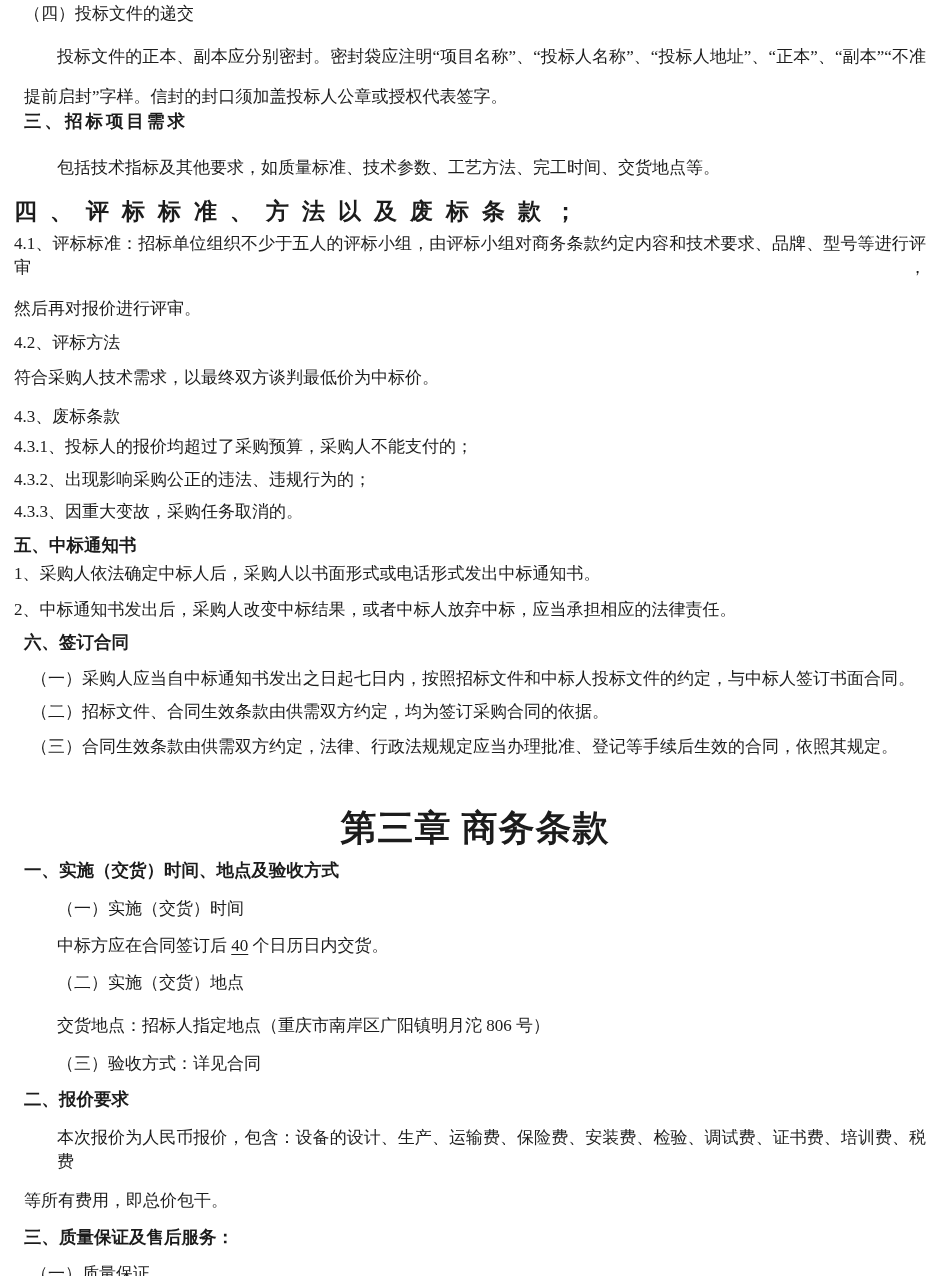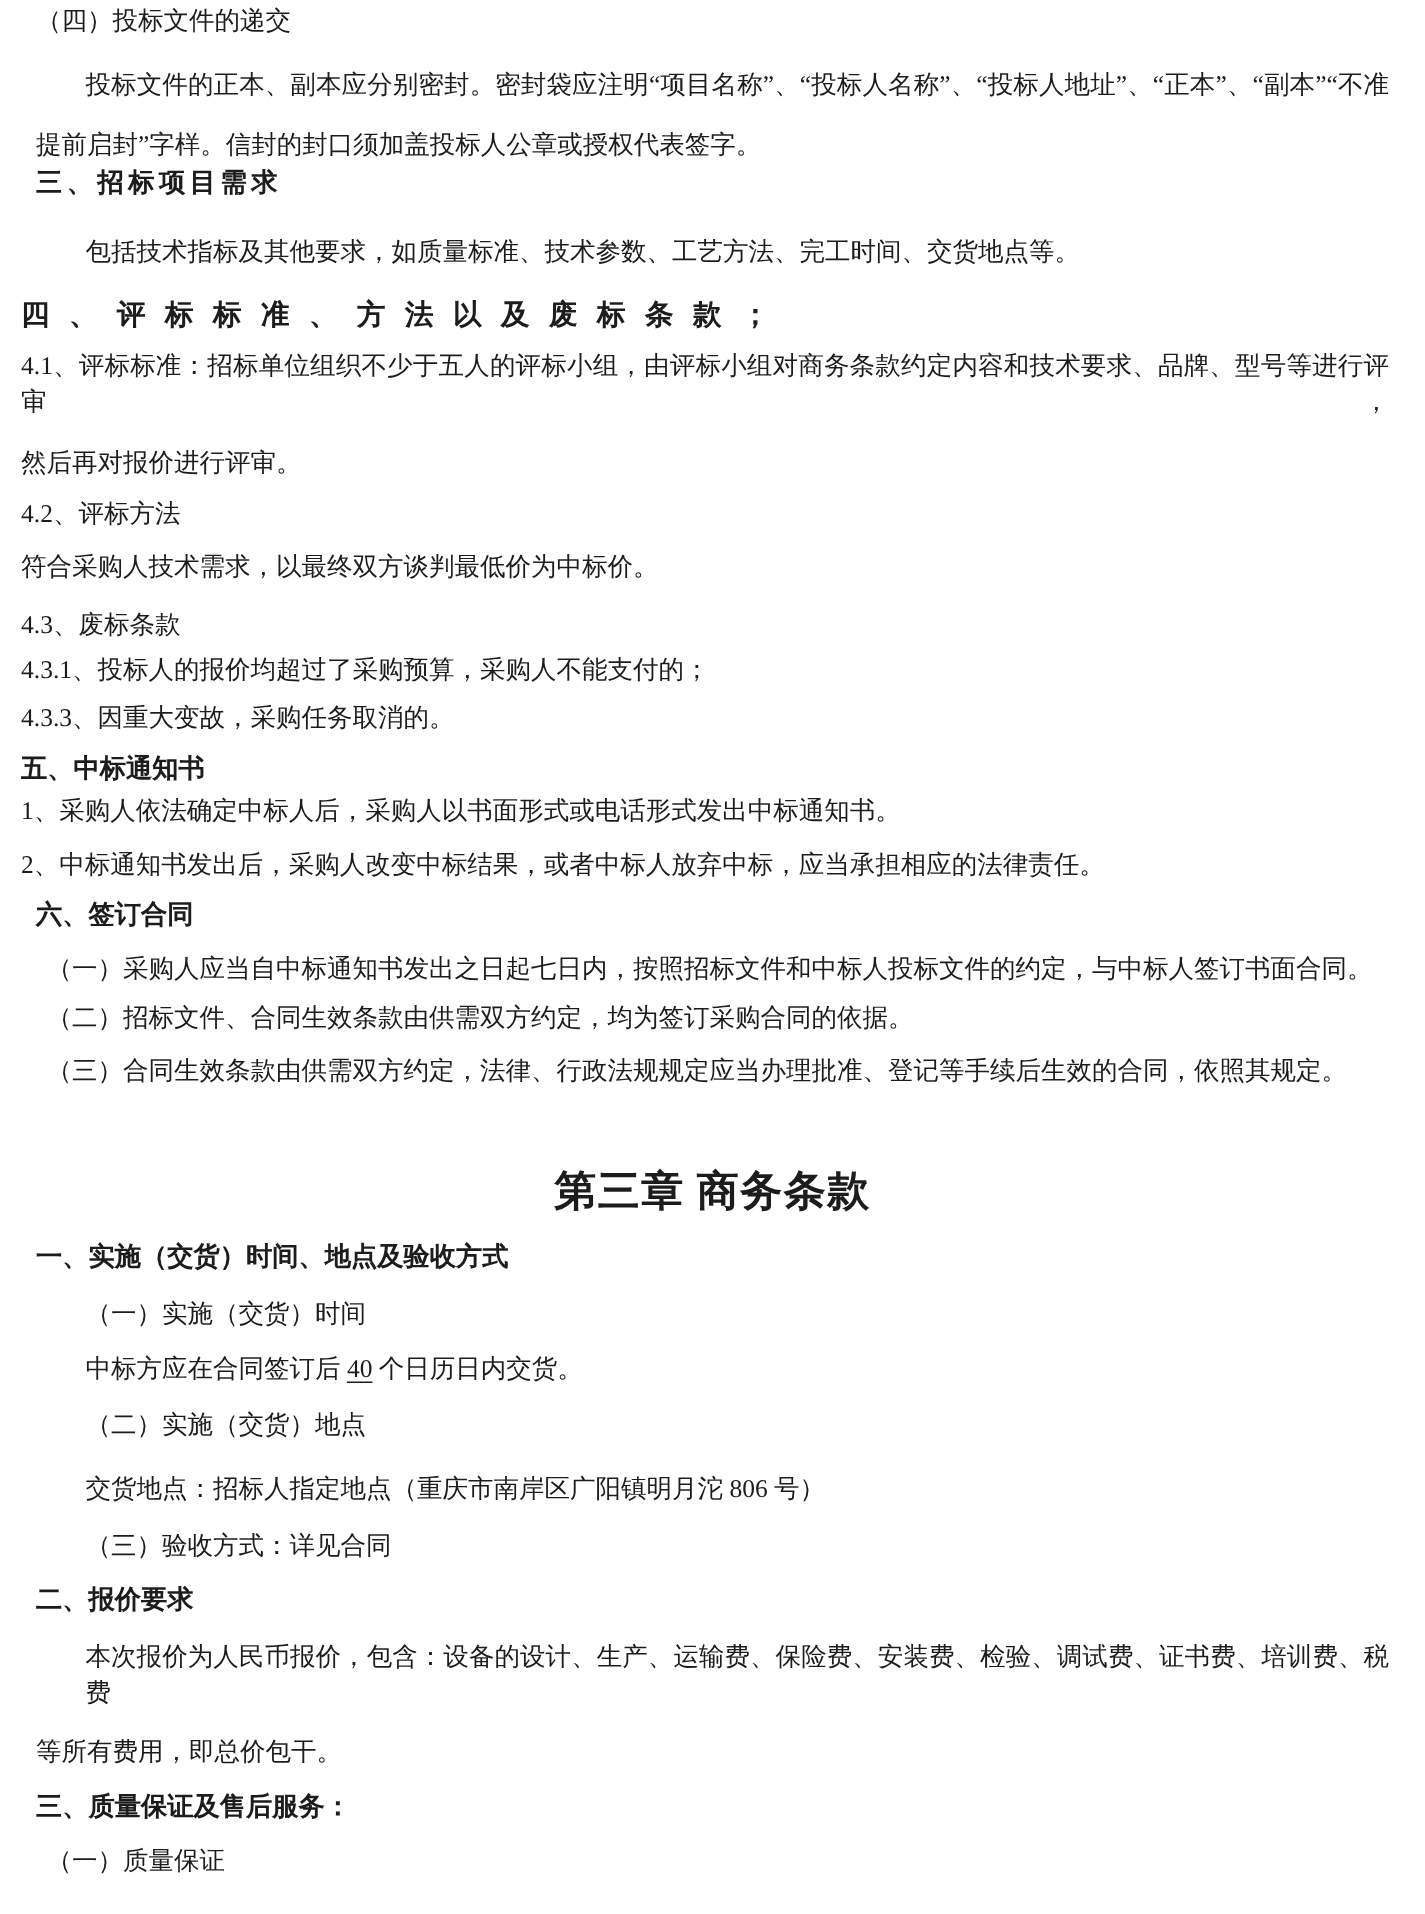--- a/index.html
+++ b/index.html
@@ -32,31 +32,31 @@
   .ind05 { padding-left: 7px; }
   
   .outd { margin-left: -10px; }
   
   .hd {
     font-family: "Liberation Sans", "DejaVu Sans", sans-serif;
     font-weight: bold;
     font-size: 17.5px;
   }
   .sp1 { letter-spacing: 3px; }
-  .sp2 { letter-spacing: 13px; font-size: 19px; }
+  .sp2 { letter-spacing: 13px; font-size: 23px; }
   
   .just {
     white-space: normal;
     text-align: justify;
     text-align-last: justify;
   }
   .chapter {
     margin: 0;
     text-align: center;
-    font-size: 28px;
+    font-size: 36px;
     line-height: 40px;
     font-weight: 600;
     letter-spacing: 1px;
   }
   .uline {
     text-decoration: underline;
     text-underline-offset: 3px;
   }
 </style>
 </head>
@@ -81,20 +81,21 @@
   <p class="l outd" style="margin-top:17px">然后再对报价进行评审。</p>
 
   <p class="l outd" style="margin-top:10px">4.2、评标方法</p>
 
   <p class="l outd" style="margin-top:11px">符合采购人技术需求，以最终双方谈判最低价为中标价。</p>
 
   <p class="l outd" style="margin-top:15px">4.3、废标条款</p>
 
   <p class="l outd" style="margin-top:6px">4.3.1、投标人的报价均超过了采购预算，采购人不能支付的；</p>
 
+  <p class="l outd" style="margin-top:9px">4.3.2、出现影响采购公正的违法、违规行为的；</p>
 
   <p class="l outd" style="margin-top:8px">4.3.3、因重大变故，采购任务取消的。</p>
 
   <p class="l hd outd" style="margin-top:9px">五、中标通知书</p>
 
   <p class="l outd" style="margin-top:5px">1、采购人依法确定中标人后，采购人以书面形式或电话形式发出中标通知书。</p>
 
   <p class="l outd" style="margin-top:12px">2、中标通知书发出后，采购人改变中标结果，或者中标人放弃中标，应当承担相应的法律责任。</p>
 
   <p class="l hd" style="margin-top:8px">六、签订合同</p>

